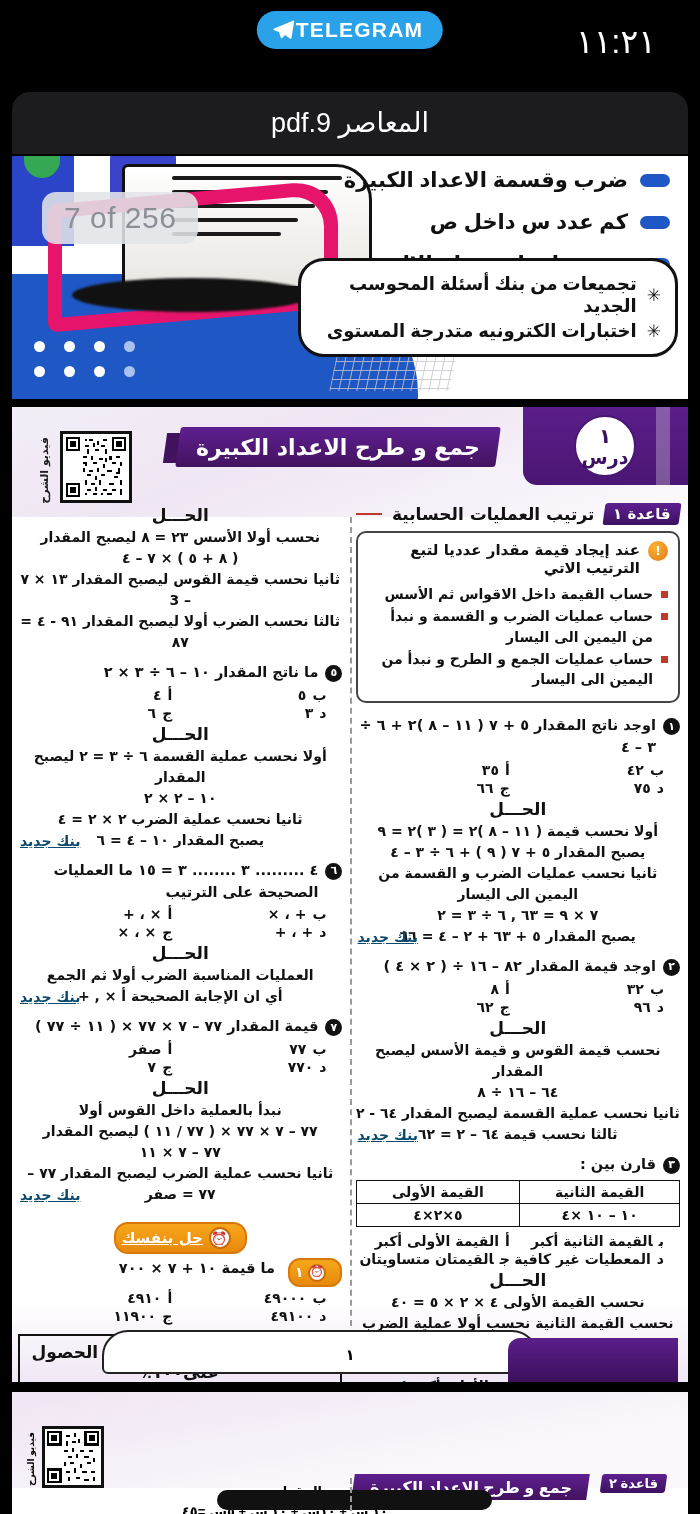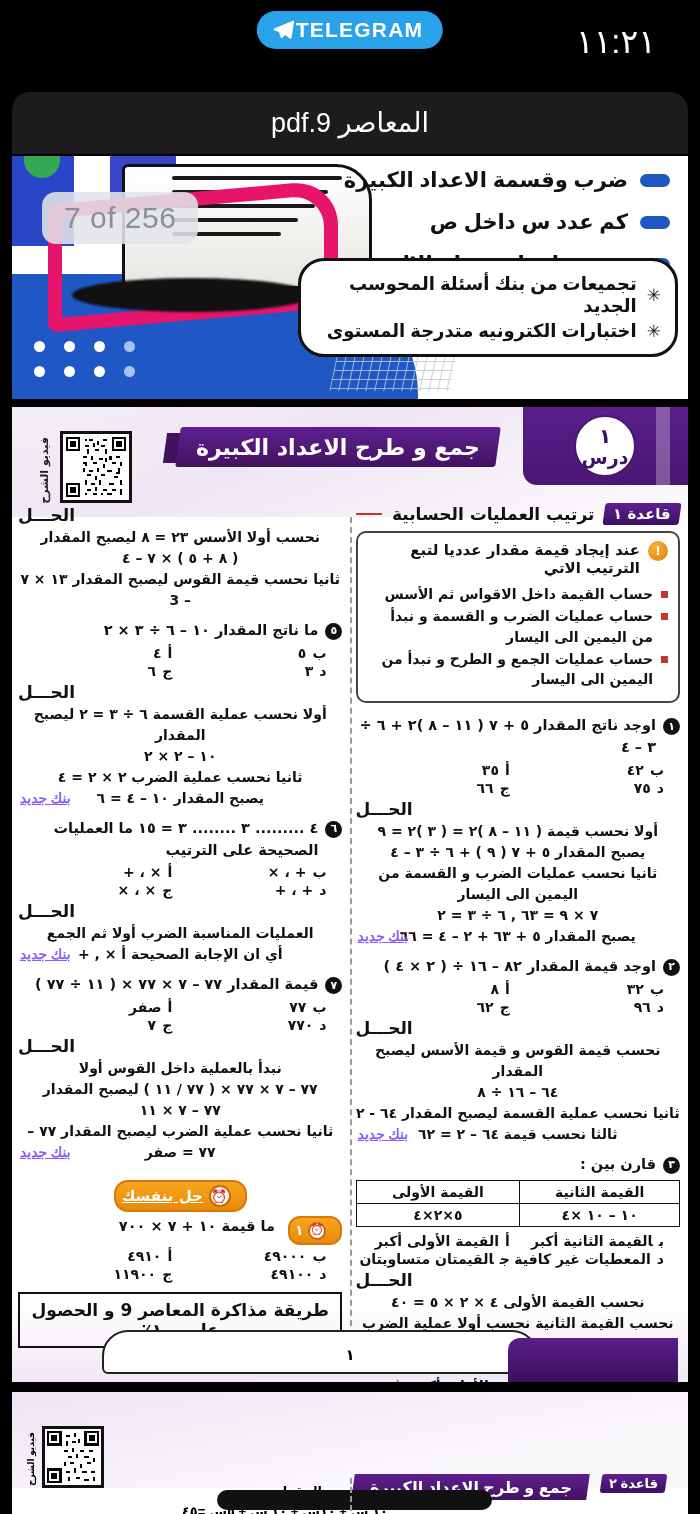--- a/index.html
+++ b/index.html
@@ -202,23 +202,23 @@
   .q-head { display: flex; align-items: flex-start; gap: 7px; font-size: 14.5px; font-weight: 700; line-height: 1.5; }
   .q-num {
     flex: none; width: 17px; height: 17px; border-radius: 50%; background: #111; color: #fff;
     font-size: 11px; display: flex; align-items: center; justify-content: center; margin-top: 3px;
   }
   .opts { display: grid; grid-template-columns: 1fr 1fr; font-size: 14px; font-weight: 700; margin: 2px 16px 0 0; }
   .opt { padding: 1px 0; }
   .opt .k { margin-left: 6px; }
   .bank {
     position: absolute; left: 2px; bottom: 2px; font-size: 14px; font-weight: 700;
-    color: #8b5cf6; text-decoration: underline; font-family: Liberation Serif, serif;
-  }
-  .sol-title { font-size: 17px; font-weight: 700; text-align: left; letter-spacing: -1px; margin: 2px 0; }
+    color: #0c4a6e; text-decoration: underline;
+  }
+  .sol-title { font-size: 17px; font-weight: 700; text-align: center; letter-spacing: -1px; margin: 2px 0; }
   .sol-line { font-size: 14px; font-weight: 700; line-height: 1.5; }
   .sol-center { text-align: center; }
 
   table.cmp { width: 100%; border-collapse: collapse; margin: 5px 0; font-size: 14px; font-weight: 700; }
   table.cmp th, table.cmp td { border: 1.5px solid #111; text-align: center; padding: 3px 11px; }
 
   .badge-solve {
     display: inline-flex; align-items: center; gap: 6px; margin: 8px 0 4px;
     background: linear-gradient(180deg,#f7a61b,#e8890c); border-radius: 14px;
     padding: 3px 14px 3px 6px; border: 2px solid #d8780a;
@@ -544,20 +544,21 @@
 
       </div>
 
       <div class="col col-left">
 
         <div class="q">
           <div class="sol-title">الحـــل</div>
           <div class="sol-line sol-center">نحسب أولا الأسس  ٢٣ = ٨ ليصبح المقدار</div>
           <div class="sol-line sol-center">( ٨ + ٥ ) × ٧ – ٤</div>
           <div class="sol-line sol-center">ثانيا نحسب قيمة القوس  ليصبح المقدار ١٣ × ٧ – 3</div>
+          <div class="sol-line sol-center">ثالثا  نحسب الضرب أولا  ليصبح المقدار  ٩١ - ٤ = ٨٧</div>
         </div>
 
         <div class="q">
           <div class="q-head">
             <span class="q-num">٥</span>
             <span>ما ناتج المقدار ١٠ – ٦ ÷ ٣ × ٢</span>
           </div>
           <div class="opts">
             <div class="opt"><span class="k">ب</span><span>٥</span></div>
             <div class="opt"><span class="k">أ</span><span>٤</span></div>

